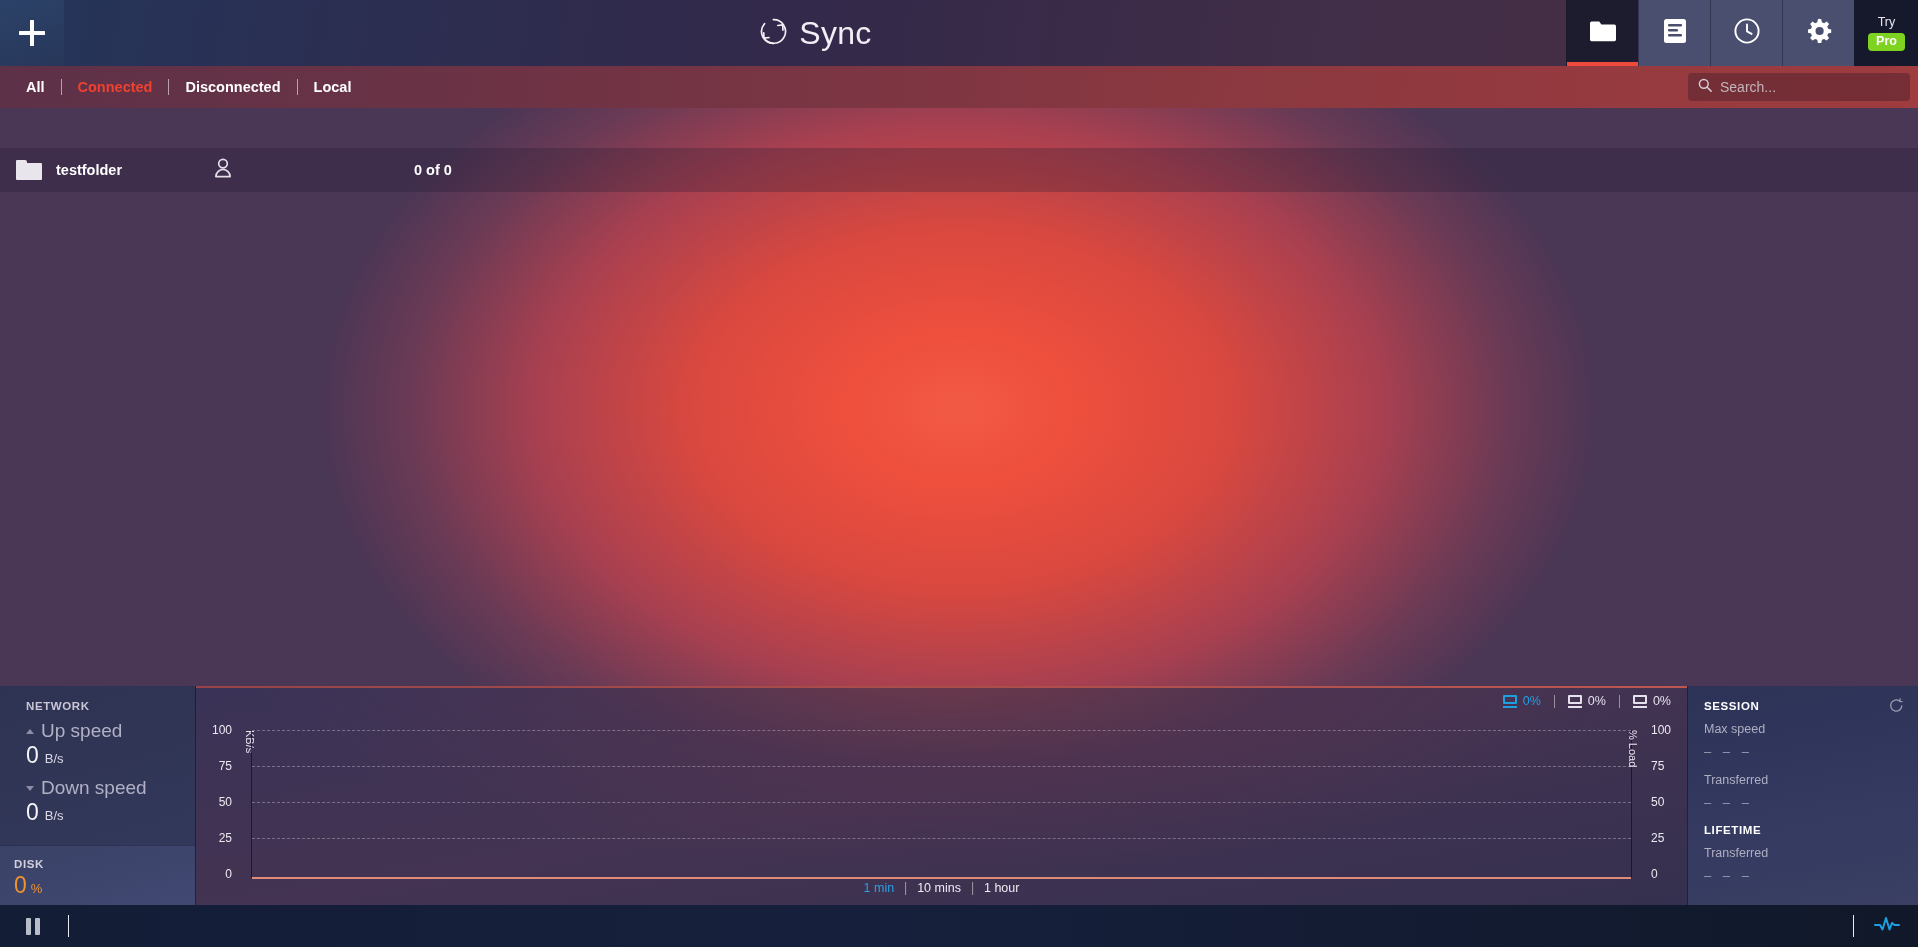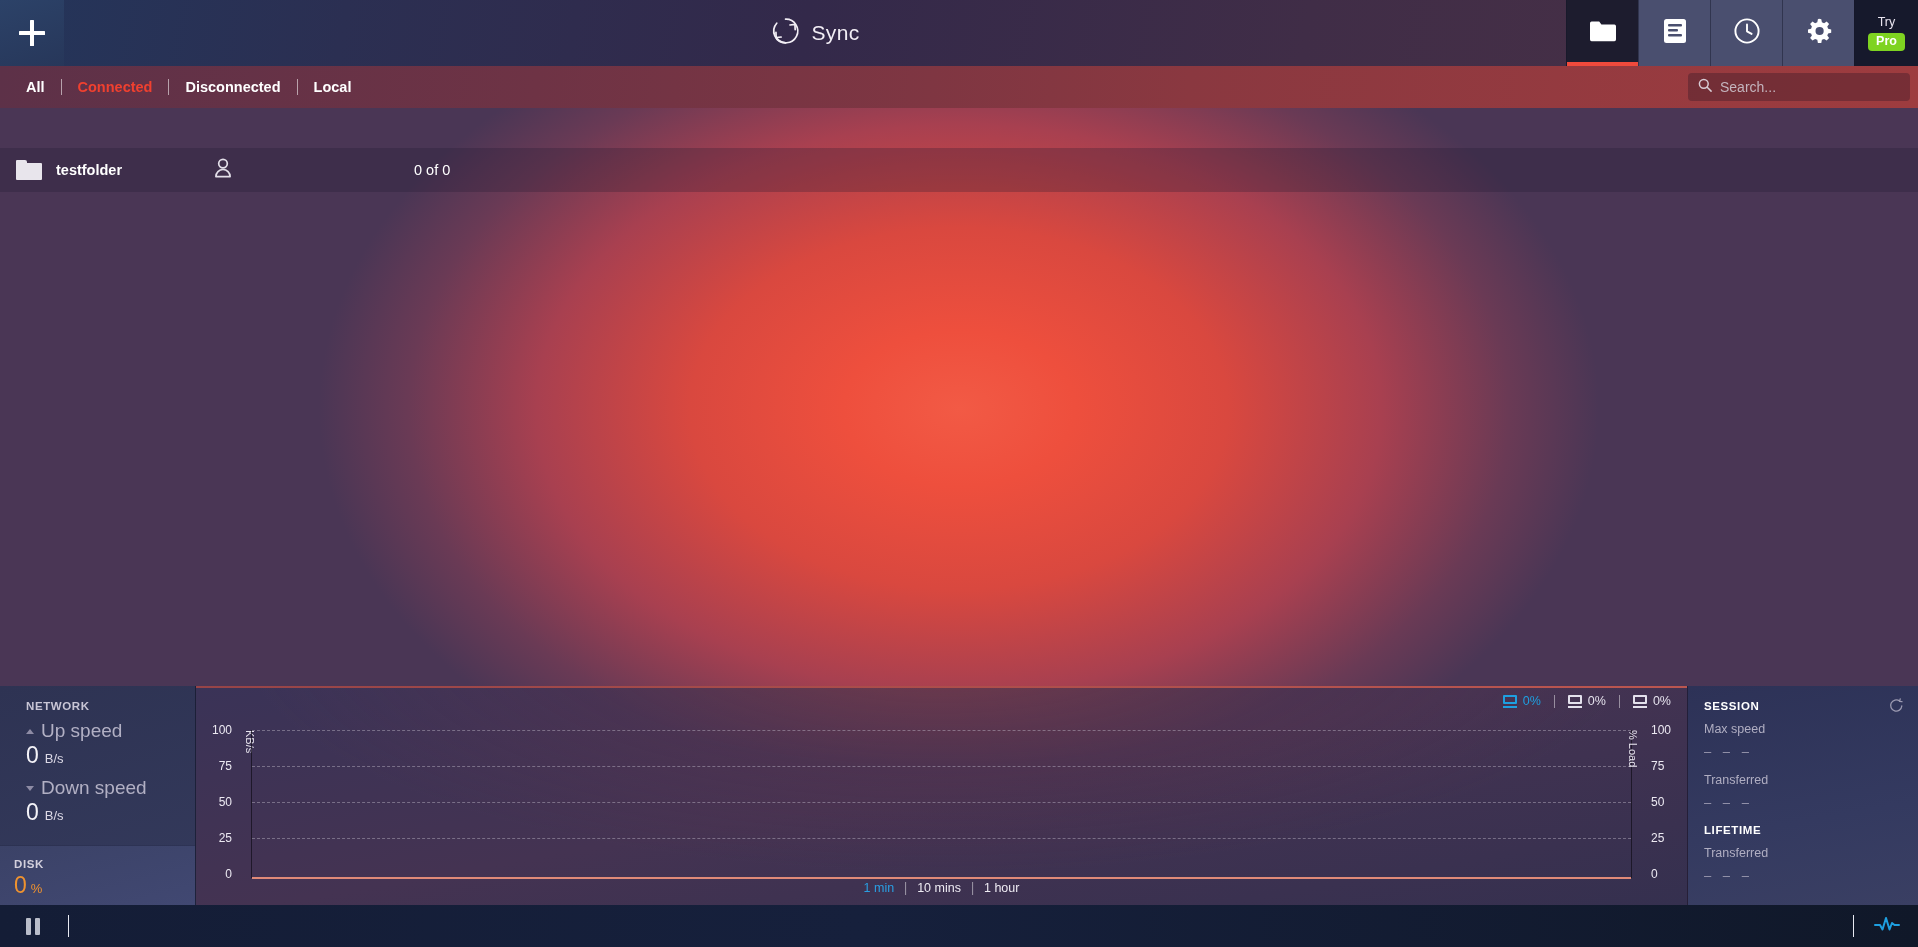--- a/index.html
+++ b/index.html
@@ -35,21 +35,21 @@
   .plus-glyph::after  { top: 11px; left: 0; width: 26px; height: 4px; }
 
   .header-spacer { flex: 1; position: relative; }
 
   .brand {
     position: absolute; left: 50%; top: 50%; transform: translate(-50%, -50%);
     display: flex; align-items: center; gap: 11px;
     pointer-events: none;
   }
   .brand-text {
-    color: #f2eef5; font-size: 21px; font-weight: 400; letter-spacing: 0.3px;
+    color: #f2eef5; font-size: 32px; font-weight: 400; letter-spacing: 0.3px;
   }
 
   .nav-tabs { display: flex; align-items: stretch; }
   .nav-tab {
     width: 72px; height: 66px;
     display: flex; align-items: center; justify-content: center;
     background: #4a4f6f; position: relative; cursor: pointer;
     border-left: 1px solid rgba(20,22,40,0.45);
   }
   .nav-tab.active { background: #1d1c2e; }
@@ -127,21 +127,21 @@
   }
 
   .table-body { position: absolute; left: 0; top: 148px; width: 1918px; height: 538px; z-index: 14; }
   .row {
     display: flex; align-items: center; height: 44px;
     background: rgba(30,22,48,0.26); cursor: pointer; justify-content: flex-end;
   }
   .cell-name { width: 196px; display: flex; align-items: center; gap: 14px; padding-left: 16px; }
   .cell-name .label { color: #ffffff; font-size: 14.5px; font-weight: bold; }
   .cell-status { width: 200px; display: flex; align-items: center; padding-left: 18px; }
-  .cell-peers { width: 134px; color: #ffffff; font-size: 14.5px; font-weight: normal; padding-left: 18px; }
+  .cell-peers { width: 134px; color: #ffffff; font-size: 14.5px; font-weight: bold; padding-left: 18px; }
   .cell-rest { flex: 1; }
 
   
   .folder-ico { width: 26px; height: 20px; position: relative; }
   .folder-ico .tab {
     position: absolute; left: 0; top: 0; width: 11px; height: 4px;
     background: #e8e5ec; border-radius: 1px 2px 0 0;
   }
   .folder-ico .body {
     position: absolute; left: 0; top: 3px; width: 26px; height: 17px;

